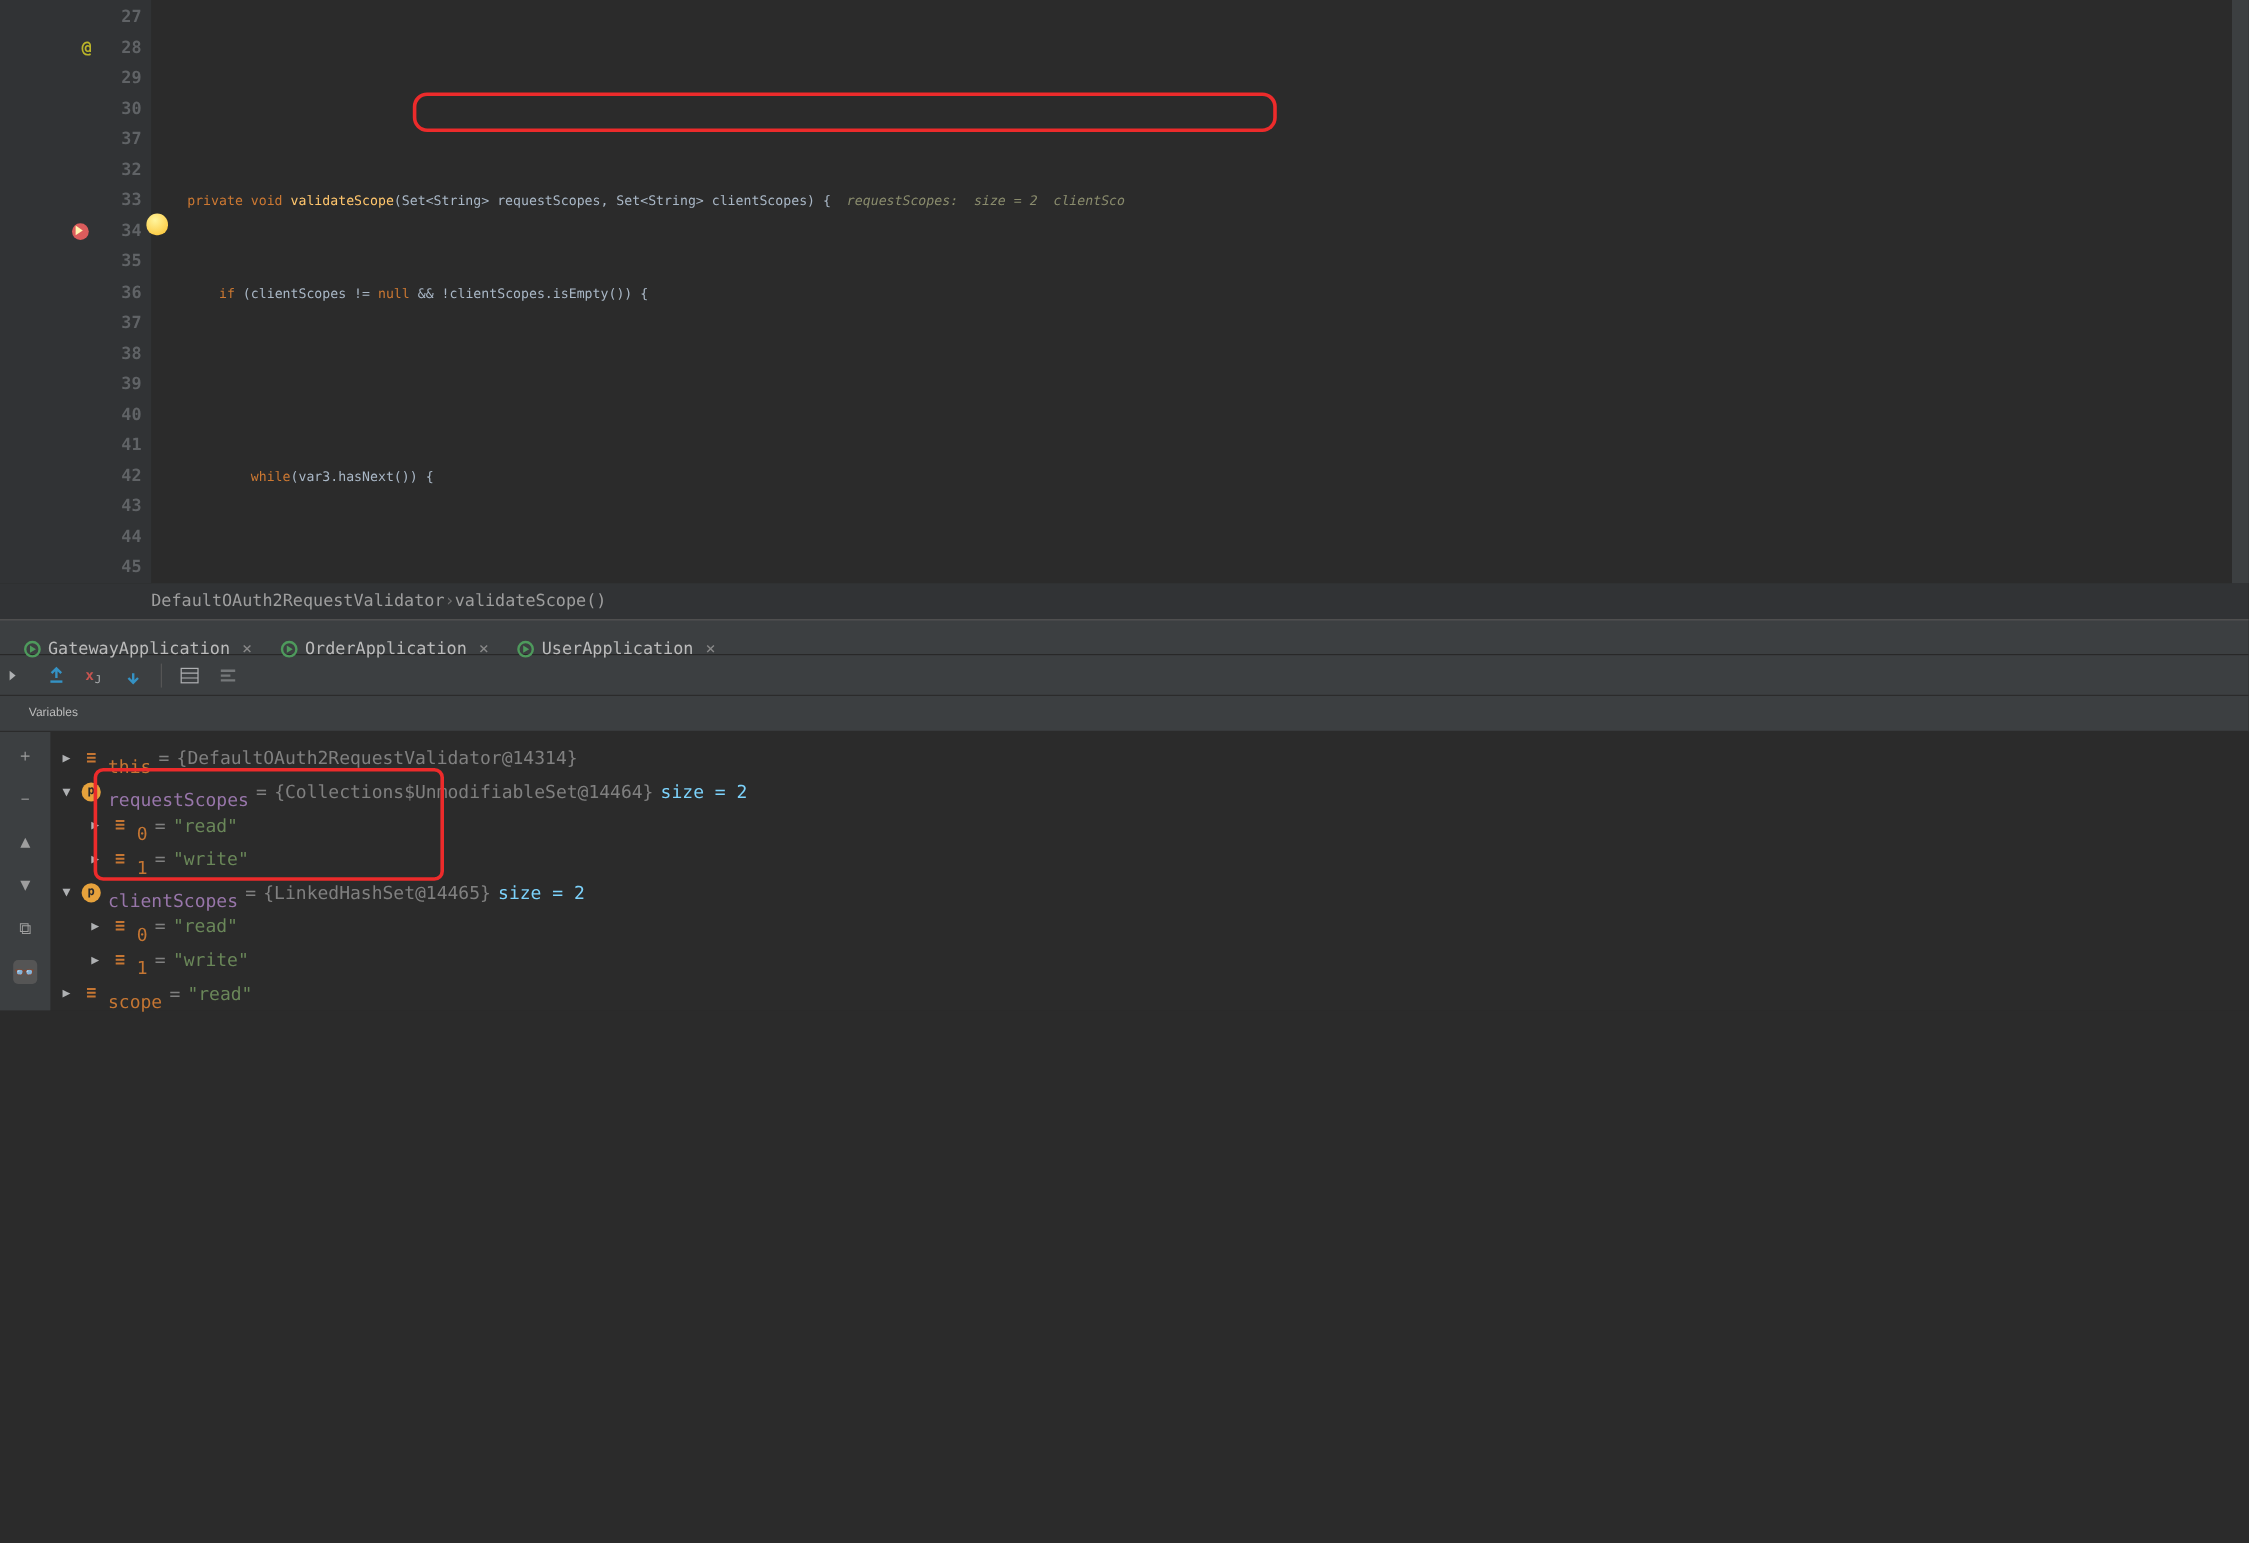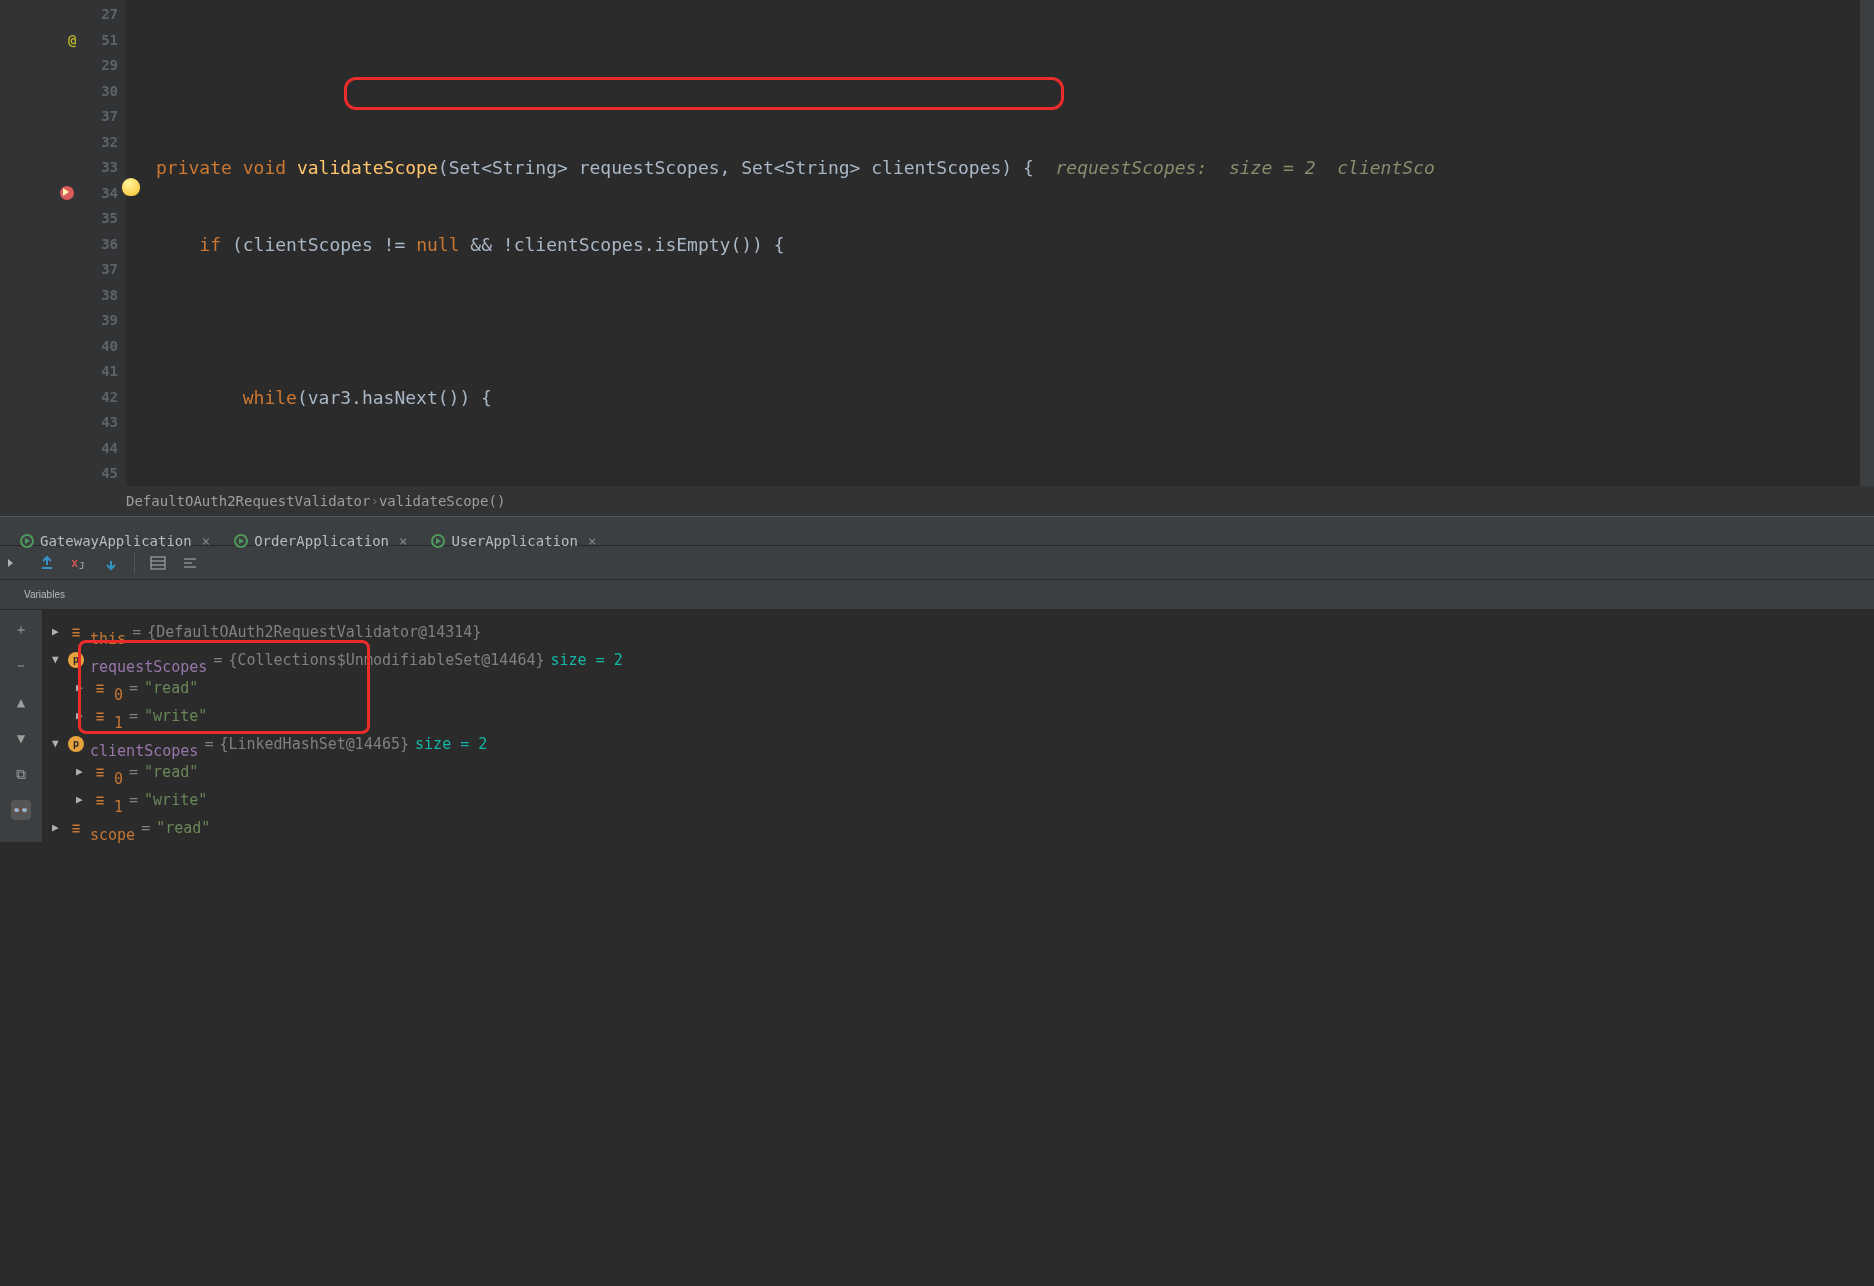--- a/index.html
+++ b/index.html
@@ -63,21 +63,21 @@
   width: 18px; height: 18px;
   border-radius: 50% 50% 45% 45%;
   background: radial-gradient(circle at 40% 30%, #FFF59D, #FBC02D);
   z-index: 5;
 }
 .code {
   flex: 1;
   padding-top: 2px;
   line-height: 25.5px;
   white-space: pre;
-  font-size: 18px;
+  font-size: 11px;
   position: relative;
   overflow: hidden;
 }
 .code-line { height: 25.5px; padding-left: 30px; }
 .kw { color: #CC7832; }
 .method { color: #FFC66D; }
 .hint { color: #8a8c6d; font-style: italic; }
 .ann { color: #BBB529; }
 .redbox1 {
   position: absolute;
@@ -181,21 +181,21 @@
 .var-row { display: flex; align-items: center; gap: 6px; height: 28px; }
 .tri { width: 10px; display:inline-block; color:#AFB1B3; font-size:11px; }
 .var-icon { width:16px; height:16px; border-radius:50%; display:flex; align-items:center; justify-content:center; font-size:10px; font-weight:bold; }
 .var-icon.p { background:#E6A23C; color:#2B2B2B; }
 .var-icon.eq { color:#C57633; font-weight:bold; font-size:14px; width:16px; text-align:center;}
 .var-name { color: #9876AA; margin-top: 14px; }
 .var-name.e { color: #C57633; }
 .var-eq { color: #808080; }
 .var-val { color: #808080; }
 .var-str { color: #6A8759; }
-.var-size { color: #14b8a6; }
+.var-size { color: #7dd3fc; }
 .indent1 { padding-left: 24px; }
 .redbox2 {
   position: absolute;
   border: 3px solid #EC2B2B;
   border-radius: 8px;
   left: 36px;
   top: 30px;
   width: 292px;
   height: 94px;
   pointer-events: none;
@@ -220,21 +220,21 @@
 <div class="editor-area">
   <div class="sel-left-bar"></div>
   <div class="scroll-edge"></div>
   <div class="bulb"></div>
   <div class="gutter">
     <div class="gutter-line">
         <span class="line-num">27</span>
       </div>
     <div class="gutter-line">
         <span class="ann" style="position:absolute;left:68px;">@</span>
-        <span class="line-num">51</span>
+        <span class="line-num">28</span>
       </div>
     <div class="gutter-line">
         <span class="line-num">29</span>
       </div>
     <div class="gutter-line">
         <span class="line-num">30</span>
       </div>
     <div class="gutter-line">
         <span class="line-num">37</span>
       </div>

